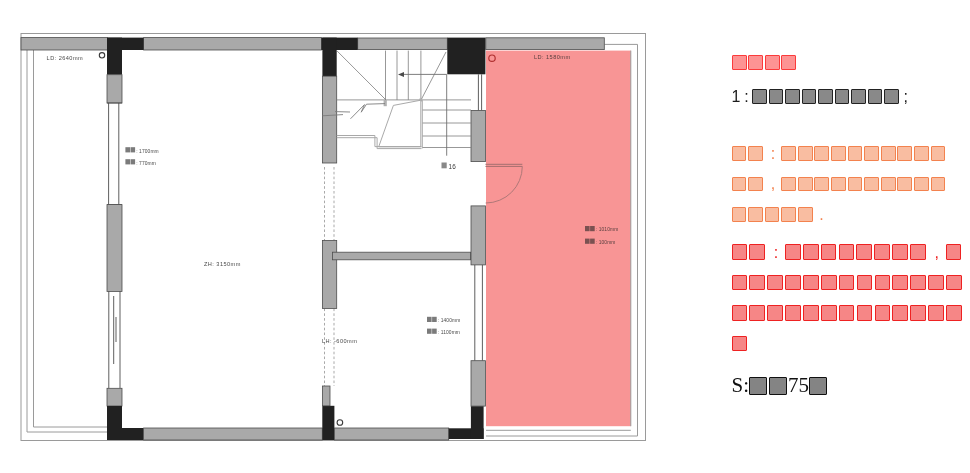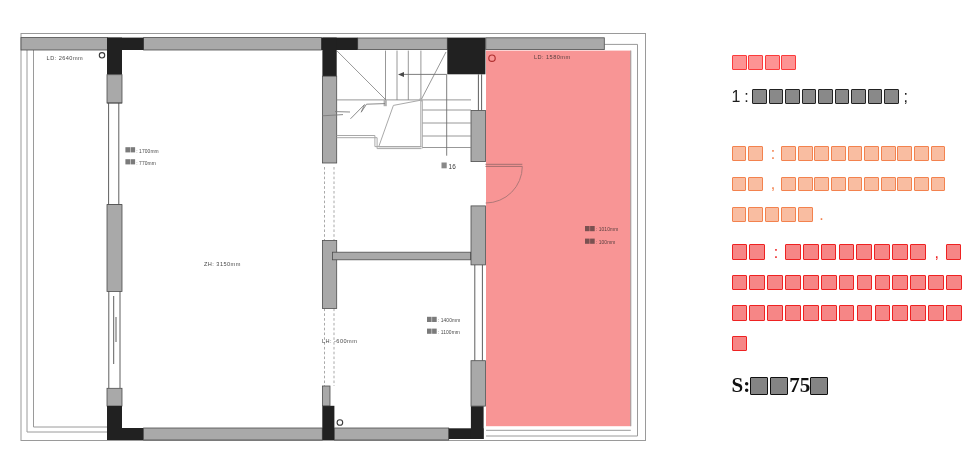--- a/index.html
+++ b/index.html
@@ -289,13 +289,13 @@
 
 <div class="t" style="left:731.5px;top:145px;font-size:16px;color:#f3824e;line-height:17px"><span class="g go"></span><span class="g go"></span><span class="pu" style="width:16.5px;">:</span><span class="g go"></span><span class="g go"></span><span class="g go"></span><span class="g go"></span><span class="g go"></span><span class="g go"></span><span class="g go"></span><span class="g go"></span><span class="g go"></span><span class="g go"></span></div>
 <div class="t" style="left:731.5px;top:175.3px;font-size:16px;color:#f3824e;line-height:17px"><span class="g go"></span><span class="g go"></span><span class="pu" style="width:16.5px;">,</span><span class="g go"></span><span class="g go"></span><span class="g go"></span><span class="g go"></span><span class="g go"></span><span class="g go"></span><span class="g go"></span><span class="g go"></span><span class="g go"></span><span class="g go"></span></div>
 <div class="t" style="left:731.5px;top:205.6px;font-size:16px;color:#f3824e;line-height:17px"><span class="g go"></span><span class="g go"></span><span class="g go"></span><span class="g go"></span><span class="g go"></span><span class="pu" style="width:14px;">.</span></div>
 
 <div class="t" style="left:731.5px;top:243.5px;font-size:16px;color:#ee2222;line-height:18px"><span class="g gd"></span><span class="g gd"></span><span class="pu" style="width:17.7px;">:</span><span class="g gd"></span><span class="g gd"></span><span class="g gd"></span><span class="g gd"></span><span class="g gd"></span><span class="g gd"></span><span class="g gd"></span><span class="g gd"></span><span class="pu" style="width:17.7px;">,</span><span class="g gd"></span></div>
 <div class="t" style="left:731.5px;top:274px;font-size:16px;color:#ee2222;line-height:18px"><span class="g gd"></span><span class="g gd"></span><span class="g gd"></span><span class="g gd"></span><span class="g gd"></span><span class="g gd"></span><span class="g gd"></span><span class="g gd"></span><span class="g gd"></span><span class="g gd"></span><span class="g gd"></span><span class="g gd"></span><span class="g gd"></span></div>
 <div class="t" style="left:731.5px;top:304.5px;font-size:16px;color:#ee2222;line-height:18px"><span class="g gd"></span><span class="g gd"></span><span class="g gd"></span><span class="g gd"></span><span class="g gd"></span><span class="g gd"></span><span class="g gd"></span><span class="g gd"></span><span class="g gd"></span><span class="g gd"></span><span class="g gd"></span><span class="g gd"></span><span class="g gd"></span></div>
 <div class="t" style="left:731.5px;top:335px;font-size:16px;color:#ee2222;line-height:18px"><span class="g gd"></span></div>
 
-<div class="t" style="left:731.5px;top:374px;font-family:'Liberation Serif',serif;font-weight:bold;font-size:21px;color:#111;line-height:22px">S:<span class="g gs"></span><span class="g gs"></span>75<span class="g gs"></span></div>
+<div class="t" style="left:731.5px;top:374px;font-family:'Liberation Serif',serif;font-weight:normal;font-size:21px;color:#111;line-height:22px">S:<span class="g gs"></span><span class="g gs"></span>75<span class="g gs"></span></div>
 </div>
 </body></html>

